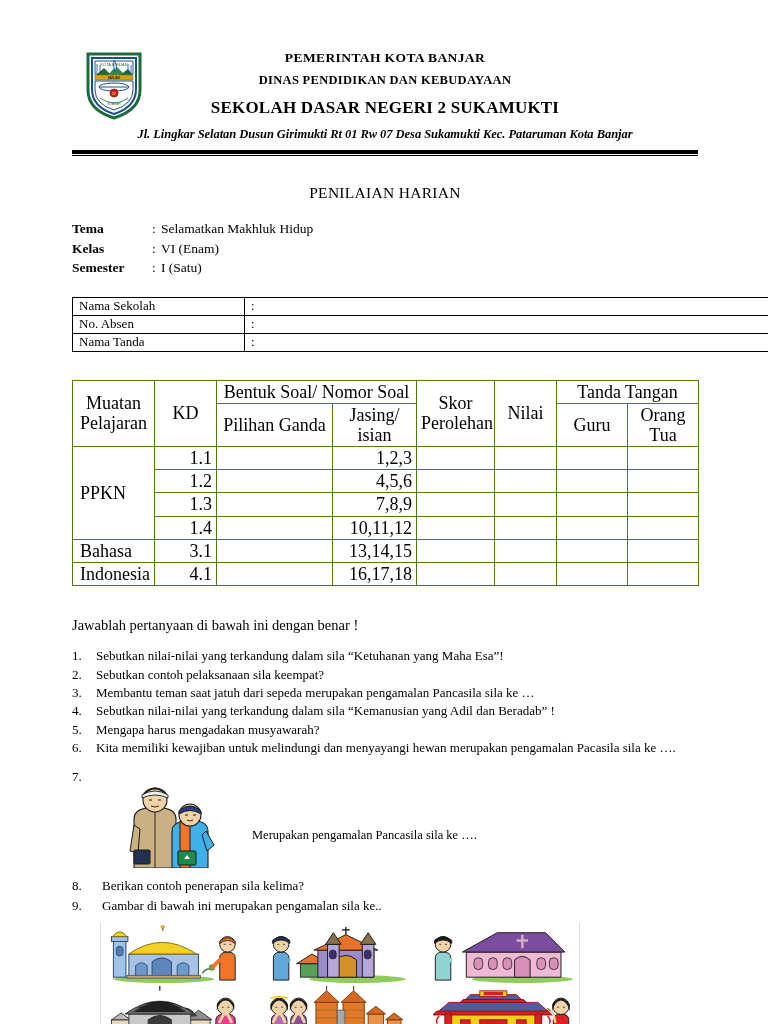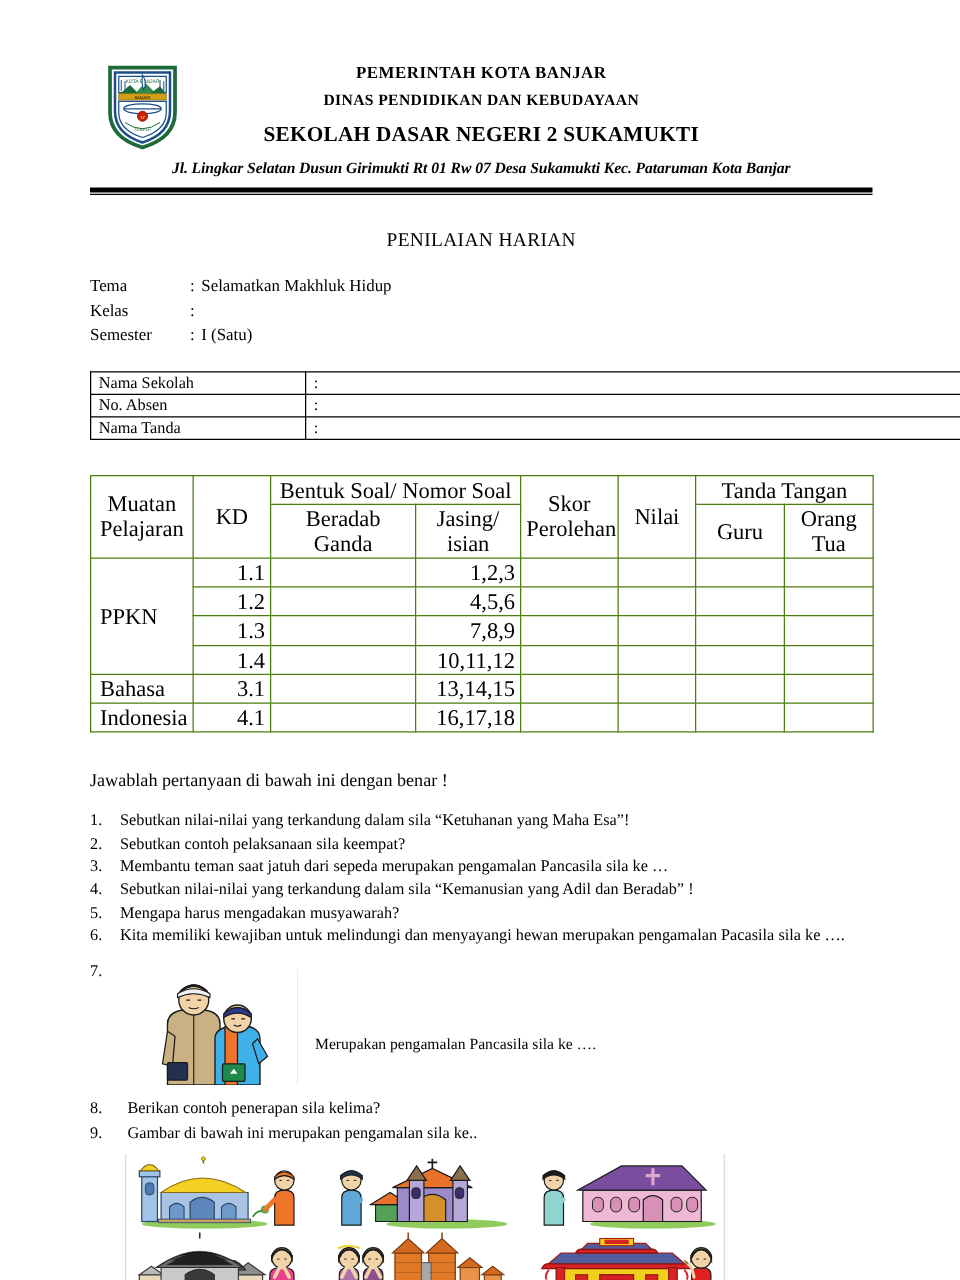--- a/index.html
+++ b/index.html
@@ -78,21 +78,21 @@
     font-size: 15.5px;
     margin-top: 28px;
     letter-spacing: .3px;
   }
   .meta {
     margin-top: 17px;
     font-size: 13.5px;
     line-height: 1.42;
   }
   .meta-row { display: flex; }
-  .meta-label { width: 80px; flex: 0 0 80px; }
+  .meta-label { width: 80px; flex: 0 0 80px; font-weight: bold; }
   .meta-colon { width: 9px; flex: 0 0 9px; }
   .meta-value { flex: 1 1 auto; }
 
   
   table { border-collapse: collapse; }
   .id-table {
     margin-top: 20px;
     width: 724px;
     table-layout: fixed;
   }
@@ -241,20 +241,21 @@
 
     <div class="meta">
       <div class="meta-row">
         <span class="meta-label">Tema</span>
         <span class="meta-colon">:</span>
         <span class="meta-value">Selamatkan Makhluk Hidup</span>
       </div>
       <div class="meta-row">
         <span class="meta-label">Kelas</span>
         <span class="meta-colon">:</span>
+        <span class="meta-value">VI (Enam)</span>
       </div>
       <div class="meta-row">
         <span class="meta-label">Semester</span>
         <span class="meta-colon">:</span>
         <span class="meta-value">I (Satu)</span>
       </div>
     </div>
 
     <table class="id-table">
       <tbody>
@@ -287,21 +288,21 @@
       <thead>
         <tr class="hrow1">
           <th rowspan="2">Muatan Pelajaran</th>
           <th rowspan="2">KD</th>
           <th colspan="2">Bentuk Soal/ Nomor Soal</th>
           <th rowspan="2">Skor Perolehan</th>
           <th rowspan="2">Nilai</th>
           <th colspan="2">Tanda Tangan</th>
         </tr>
         <tr>
-          <th>Beradab Ganda</th>
+          <th>Pilihan Ganda</th>
           <th>Jasing/ isian</th>
           <th>Guru</th>
           <th>Orang Tua</th>
         </tr>
       </thead>
       <tbody>
         <tr>
           <td class="subject" rowspan="4">PPKN</td>
           <td class="kd">1.1</td>
           <td></td>

